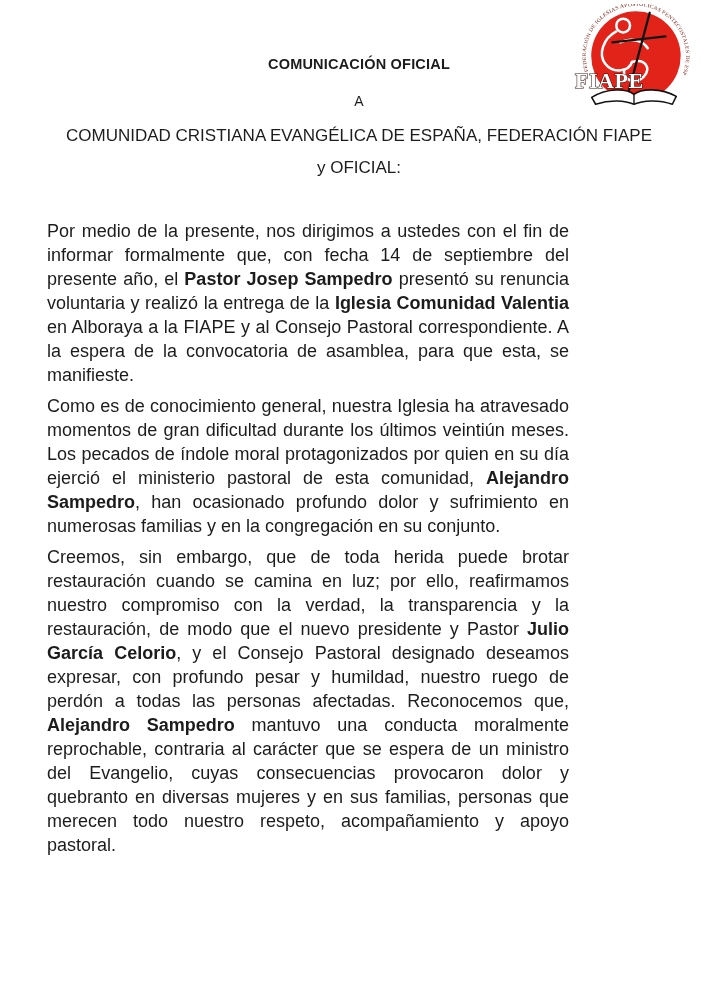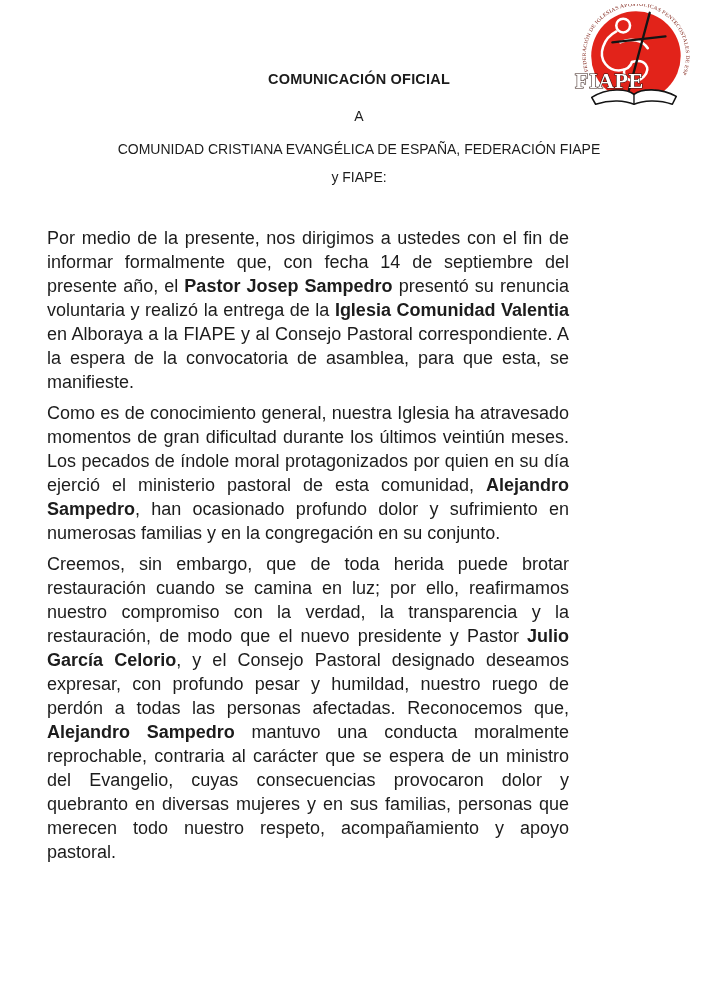--- a/index.html
+++ b/index.html
@@ -14,24 +14,24 @@
     overflow: hidden;
     margin: 0 auto;
   }
   .logo {
     position: absolute;
     top: 4px;
     right: 26px;
     width: 118px;
     height: 112px;
   }
-  .header { text-align: center; padding-top: 71px; }
+  .header { text-align: center; padding-top: 56px; }
   .doc-title { font-size: 14.5px; font-weight: 700; letter-spacing: 0.2px; }
   .salutation { margin-top: 21px; font-size: 14px; }
-  .recipient { margin-top: 17px; font-size: 14px; }
+  .recipient { margin-top: 17px; font-size: 17px; }
   .recipient.second { margin-top: 12px; }
   .body-text {
     width: 522px;
     margin: 41px 97px 0 47px;
     font-size: 18px;
     line-height: 24px;
     text-align: justify;
   }
   .body-text p { margin-bottom: 7px; }
   .body-text b { font-weight: 700; }
@@ -71,21 +71,21 @@
       </g>
 
       <text x="1" y="84" font-size="21" font-weight="bold" letter-spacing="0.5" textLength="70" lengthAdjust="spacingAndGlyphs" fill="#ffffff" stroke="#2b120c" stroke-width="1.1" paint-order="stroke" font-family="Liberation Serif, serif">FIAPE</text>
     </svg>
   </div>
 
   <div class="header">
     <p class="doc-title">COMUNICACIÓN OFICIAL</p>
     <p class="salutation">A</p>
     <p class="recipient">COMUNIDAD CRISTIANA EVANGÉLICA DE ESPAÑA, FEDERACIÓN FIAPE</p>
-    <p class="recipient second">y FIAPE:</p>
+    <p class="recipient second">y OFICIAL:</p>
   </div>
 
   <div class="body-text">
       <p><span>Por medio de la presente, nos dirigimos a ustedes con el fin de informar formalmente que, con fecha 14 de septiembre del presente año, el </span><b>Pastor Josep Sampedro</b><span> presentó su renuncia voluntaria y realizó la entrega de la </span><b>Iglesia Comunidad Valentia</b><span> en Alboraya a la FIAPE y al Consejo Pastoral correspondiente. A la espera de la convocatoria de asamblea, para que esta, se manifieste.</span></p>
       <p><span>Como es de conocimiento general, nuestra Iglesia ha atravesado momentos de gran dificultad durante los últimos veintiún meses. Los pecados de índole moral protagonizados por quien en su día ejerció el ministerio pastoral de esta comunidad, </span><b>Alejandro Sampedro</b><span>, han ocasionado profundo dolor y sufrimiento en numerosas familias y en la congregación en su conjunto.</span></p>
       <p><span>Creemos, sin embargo, que de toda herida puede brotar restauración cuando se camina en luz; por ello, reafirmamos nuestro compromiso con la verdad, la transparencia y la restauración, de modo que el nuevo presidente y Pastor </span><b>Julio García Celorio</b><span>, y el Consejo Pastoral designado deseamos expresar, con profundo pesar y humildad, nuestro ruego de perdón a todas las personas afectadas. Reconocemos que, </span><b>Alejandro Sampedro</b><span> mantuvo una conducta moralmente reprochable, contraria al carácter que se espera de un ministro del Evangelio, cuyas consecuencias provocaron dolor y quebranto en diversas mujeres y en sus familias, personas que merecen todo nuestro respeto, acompañamiento y apoyo pastoral.</span></p>
     </div>
 
 </div>
 

